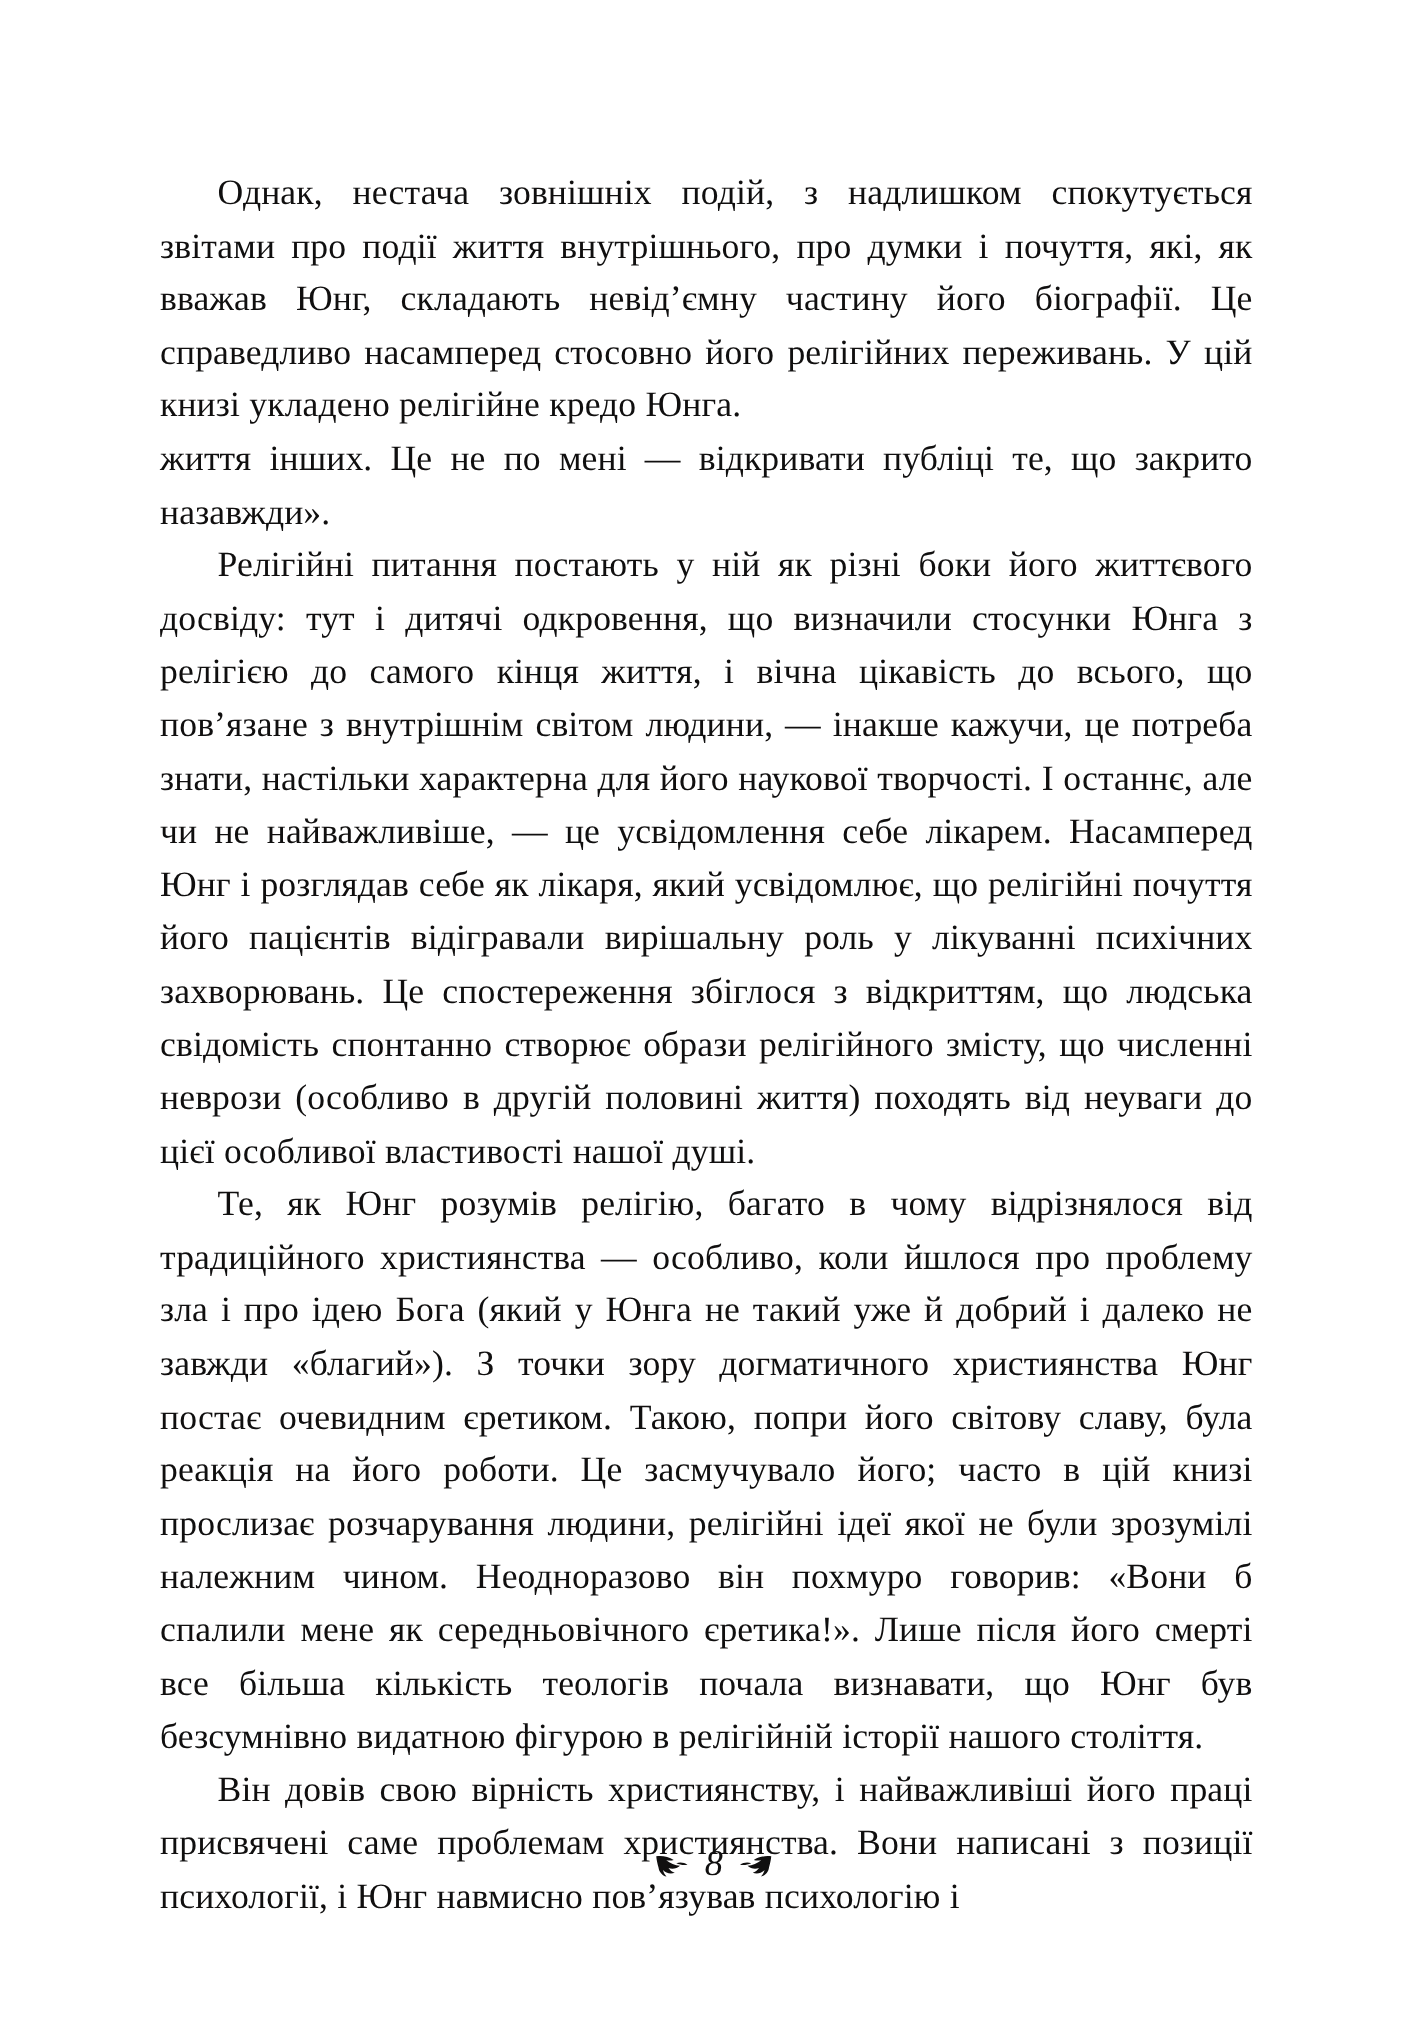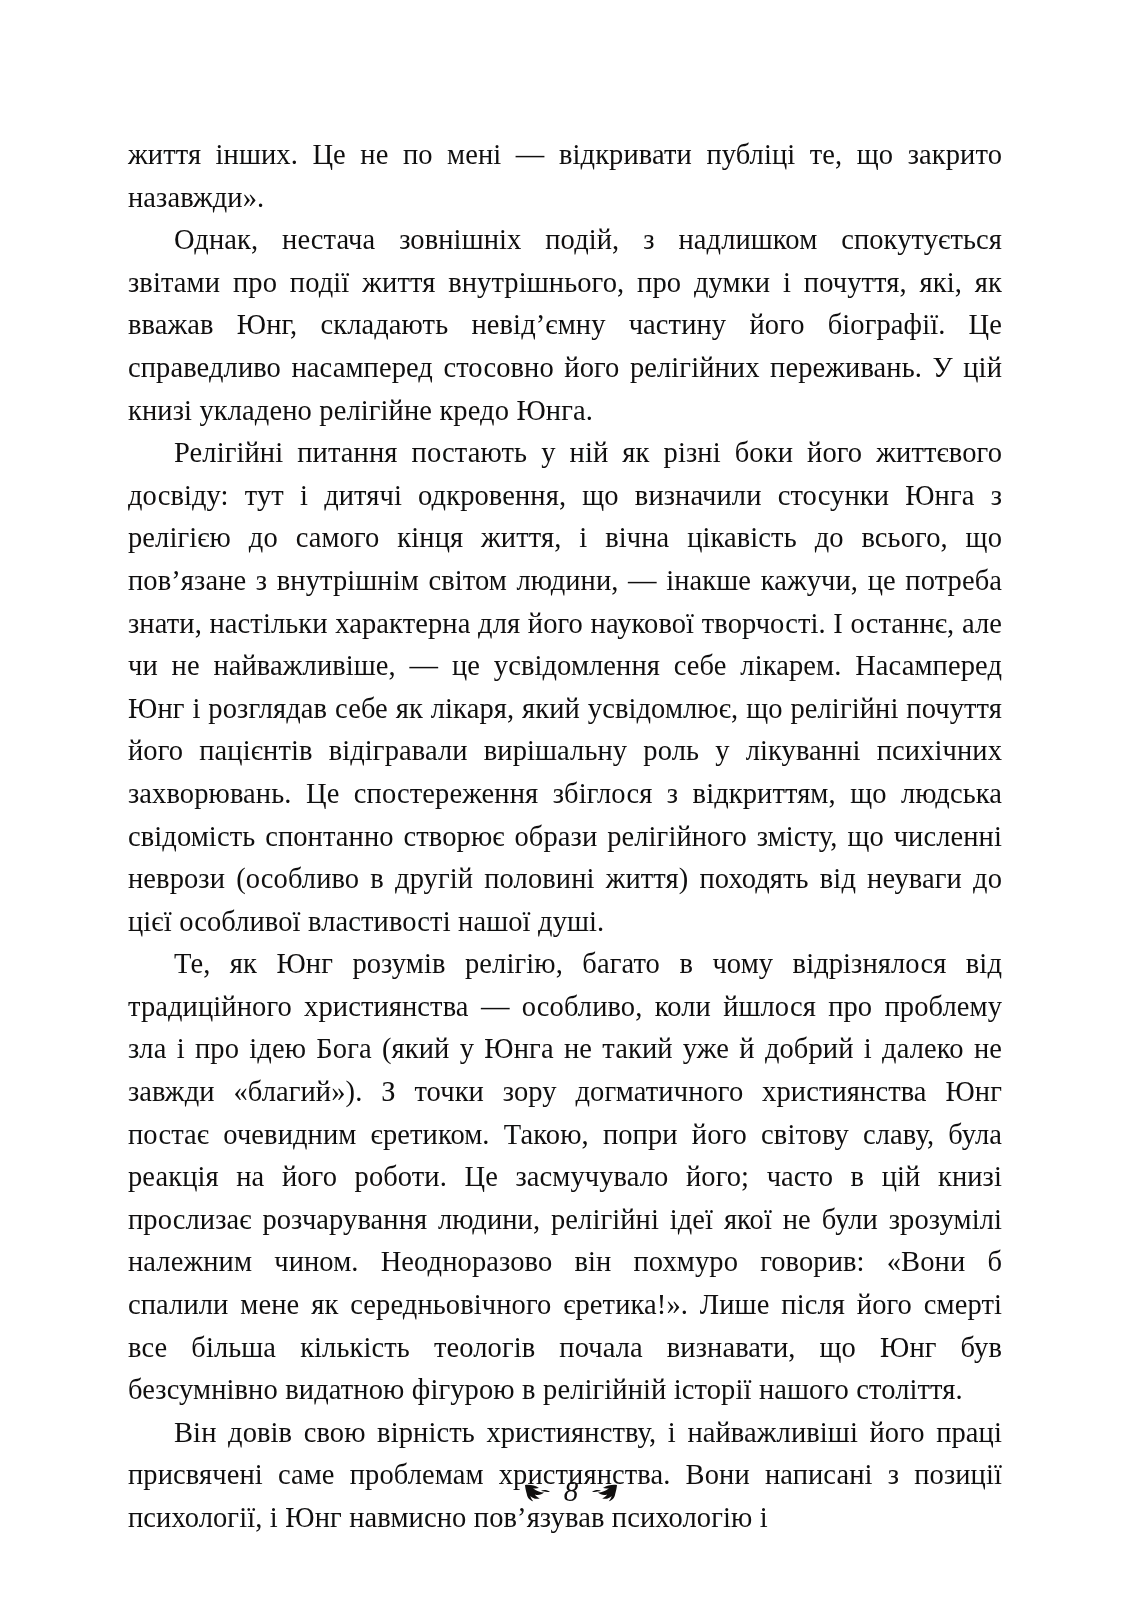--- a/index.html
+++ b/index.html
@@ -66,22 +66,22 @@
     line-height: 1;
   }
   .orn svg { display: block; }
 </style>
 </head>
 <body>
 
 <div class="page">
 
   <div class="text-block">
+    <p class="para indent">Однак, нестача зовнішніх подій, з надлишком спокутується звітами про події життя внутрішнього, про думки і почуття, які, як вважав Юнг, складають невід’ємну частину його біографії. Це справедливо насамперед стосовно його релігійних переживань. У цій книзі укладено релігійне кредо Юнга.</p>
     <p class="para">життя інших. Це не по мені — відкривати публіці те, що закрито назавжди».</p>
-    <p class="para indent">Однак, нестача зовнішніх подій, з надлишком спокутується звітами про події життя внутрішнього, про думки і почуття, які, як вважав Юнг, складають невід’ємну частину його біографії. Це справедливо насамперед стосовно його релігійних переживань. У цій книзі укладено релігійне кредо Юнга.</p>
     <p class="para indent">Релігійні питання постають у ній як різні боки його життєвого досвіду: тут і дитячі одкровення, що визначили стосунки Юнга з релігією до самого кінця життя, і вічна цікавість до всього, що пов’язане з внутрішнім світом людини, — інакше кажучи, це потреба знати, настільки характерна для його наукової творчості. І останнє, але чи не найважливіше, — це усвідомлення себе лікарем. Насамперед Юнг і розглядав себе як лікаря, який усвідомлює, що релігійні почуття його пацієнтів відігравали вирішальну роль у лікуванні психічних захворювань. Це спостереження збіглося з відкриттям, що людська свідомість спонтанно створює образи релігійного змісту, що численні неврози (особливо в другій половині життя) походять від неуваги до цієї особливої властивості нашої душі.</p>
     <p class="para indent">Те, як Юнг розумів релігію, багато в чому відрізнялося від традиційного християнства — особливо, коли йшлося про проблему зла і про ідею Бога (який у Юнга не такий уже й добрий і далеко не завжди «благий»). З точки зору догматичного християнства Юнг постає очевидним єретиком. Такою, попри його світову славу, була реакція на його роботи. Це засмучувало його; часто в цій книзі прослизає розчарування людини, релігійні ідеї якої не були зрозумілі належним чином. Неодноразово він похмуро говорив: «Вони б спалили мене як середньовічного єретика!». Лише після його смерті все більша кількість теологів почала визнавати, що Юнг був безсумнівно видатною фігурою в релігійній історії нашого століття.</p>
     <p class="para indent">Він довів свою вірність християнству, і найважливіші його праці присвячені саме проблемам християнства. Вони написані з позиції психології, і Юнг навмисно пов’язував психологію і</p>
   </div>
 
   <div class="footer">
     <span class="folio">
       <span class="orn">
         <svg width="27" height="22" viewBox="0 0 27 22" xmlns="http://www.w3.org/2000/svg">
           <path d="M1 3 C6 2.4 11 3.4 15 6 C13 6.6 11 6.6 9 6.2 C12 8.6 16 10.4 20 10.6 C17.6 12.8 14 13.6 10.8 12.4 C12 14.2 13.8 15.6 15.8 16.2 C12.6 17.6 8.6 16.6 6.4 14 C6.8 16 7.8 17.8 9.2 19.2 C5.8 18.4 3.2 15.4 2.8 11.9 C2 9 1.2 6 1 3 Z" fill="#100f0f"></path>

